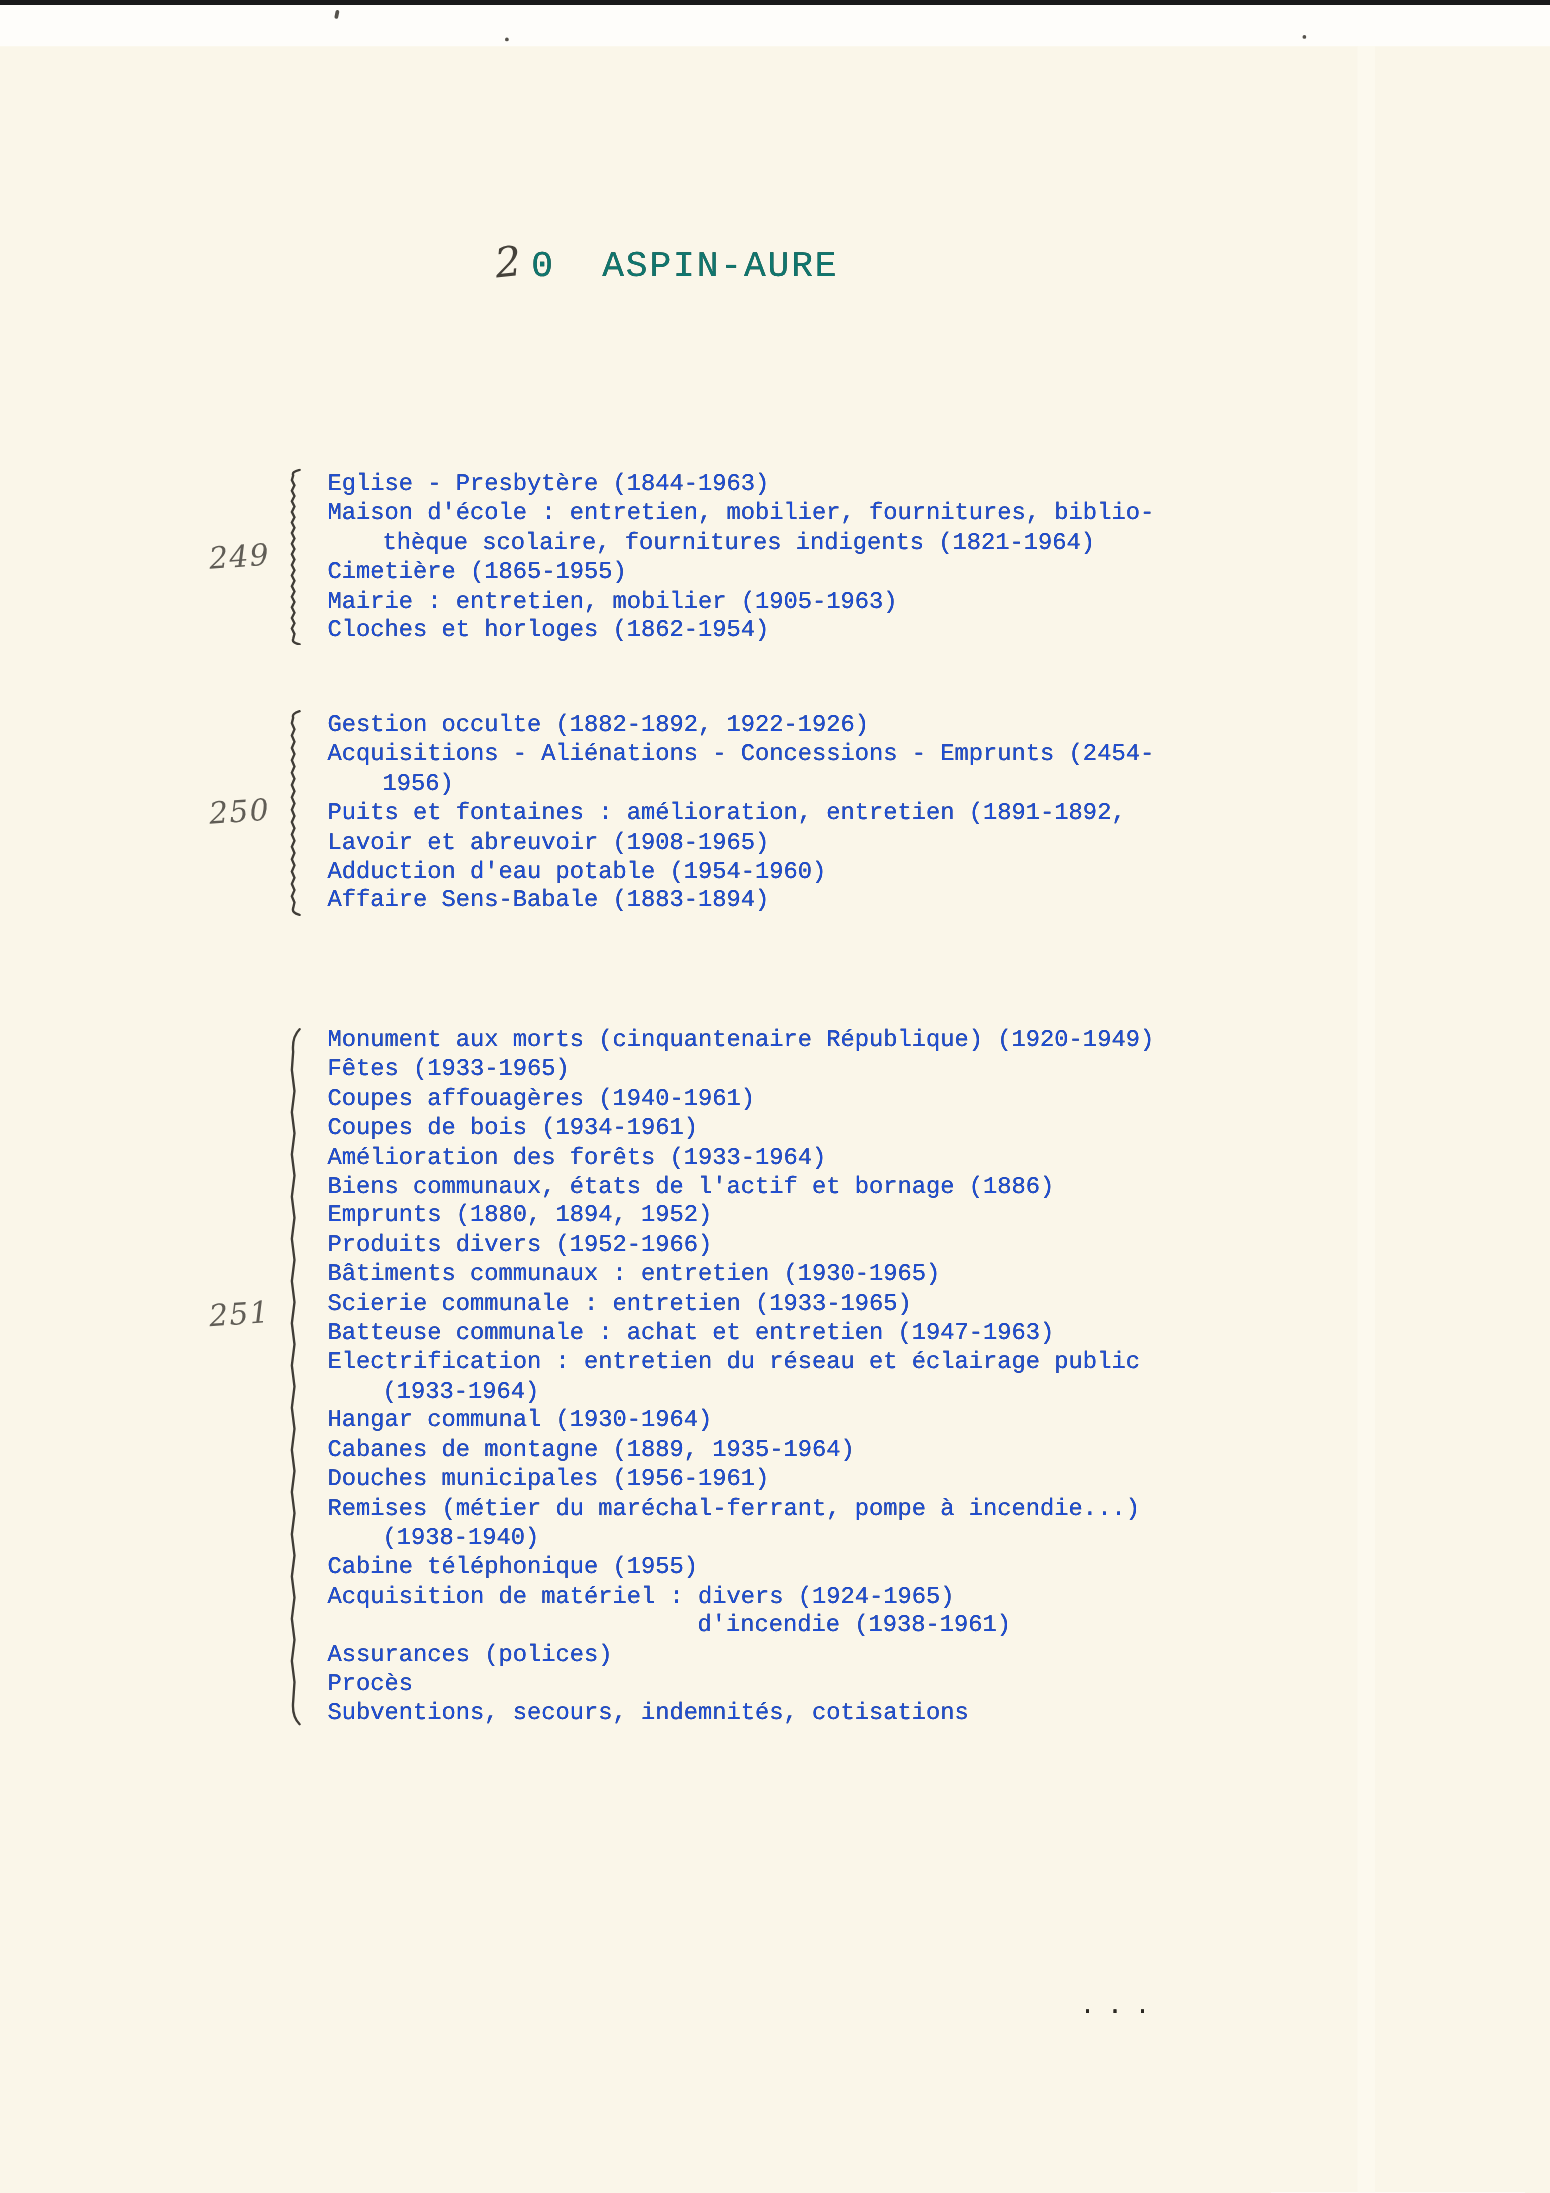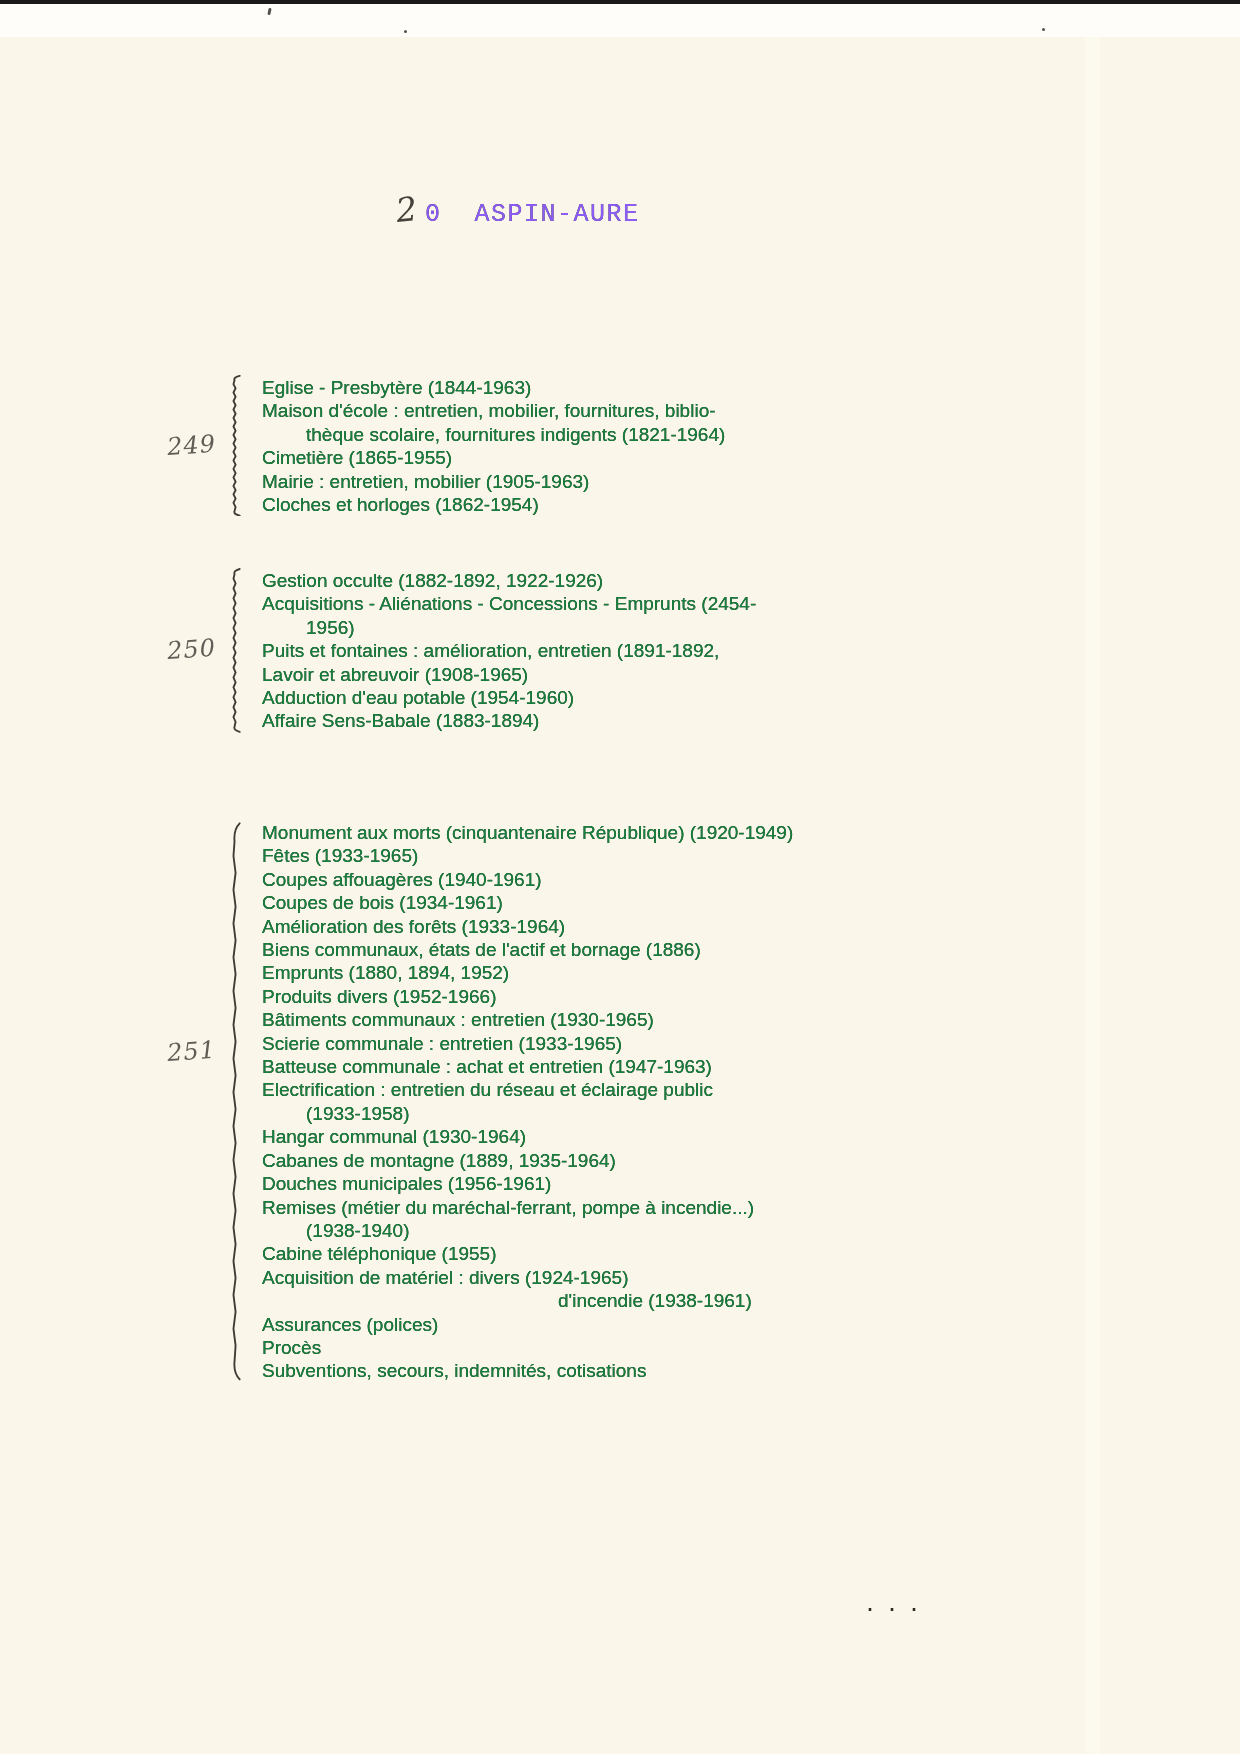--- a/index.html
+++ b/index.html
@@ -20,21 +20,21 @@
   .speck.s3{top:28px;left:1042px;width:3px;height:3px;}
 
   .doc-title{position:absolute;top:190px;left:396px;display:flex;align-items:baseline;}
   .doc-title .hand{
     display:inline-block;
     font-family:"DejaVu Serif",serif;font-style:italic;
     font-size:33px;color:#45423b;transform:rotate(-6deg);
   }
   .doc-title .typed{
     font-family:"Liberation Mono",monospace;
-    font-size:25px;letter-spacing:1.5px;color:#8b5cf6;
+    font-size:29px;letter-spacing:1.5px;color:#0f766e;
     white-space:pre;margin-left:8px;
     text-shadow:0 0 .5px #2b2822;
   }
 
   .group{position:absolute;left:150px;display:flex;align-items:stretch;}
   .group-1{top:375px;}
   .group-2{top:568px;}
   .group-3{top:820px;}
   .group .num{
     width:66px;text-align:right;
@@ -42,23 +42,23 @@
     font-size:24px;letter-spacing:1px;color:#605d56;
     transform:rotate(-4deg);
   }
   .group-1 .num,.group-2 .num{align-self:center;}
   .group-3 .num{align-self:flex-start;margin-top:218px;}
   .group .brace{width:14px;margin-left:12px;}
   .group .brace svg{display:block;width:100%;height:100%;}
   .group .entries{margin-left:20px;padding-top:1px;}
   .line{
     white-space:pre;
-    font-family:Liberation Sans, sans-serif;
+    font-family:Liberation Mono, monospace;
     font-size:19px;line-height:23.4px;
-    color:#15803d;
+    color:#1d4ed8;
     text-shadow:0 0 .4px #27241e;
   }
   .ind1{padding-left:44px;}
   .ind2{padding-left:296px;}
 
   .dots{
     position:absolute;top:1594px;left:864px;
     font-family:"Liberation Mono",monospace;
     font-size:20px;letter-spacing:10px;color:#2b2822;
     text-shadow:0 0 .5px #2b2822;
@@ -127,21 +127,21 @@
           <div class="line ind0">Coupes affouagères (1940-1961)</div>
           <div class="line ind0">Coupes de bois (1934-1961)</div>
           <div class="line ind0">Amélioration des forêts (1933-1964)</div>
           <div class="line ind0">Biens communaux, états de l'actif et bornage (1886)</div>
           <div class="line ind0">Emprunts (1880, 1894, 1952)</div>
           <div class="line ind0">Produits divers (1952-1966)</div>
           <div class="line ind0">Bâtiments communaux : entretien (1930-1965)</div>
           <div class="line ind0">Scierie communale : entretien (1933-1965)</div>
           <div class="line ind0">Batteuse communale : achat et entretien (1947-1963)</div>
           <div class="line ind0">Electrification : entretien du réseau et éclairage public</div>
-          <div class="line ind1">(1933-1958)</div>
+          <div class="line ind1">(1933-1964)</div>
           <div class="line ind0">Hangar communal (1930-1964)</div>
           <div class="line ind0">Cabanes de montagne (1889, 1935-1964)</div>
           <div class="line ind0">Douches municipales (1956-1961)</div>
           <div class="line ind0">Remises (métier du maréchal-ferrant, pompe à incendie...)</div>
           <div class="line ind1">(1938-1940)</div>
           <div class="line ind0">Cabine téléphonique (1955)</div>
           <div class="line ind0">Acquisition de matériel : divers (1924-1965)</div>
           <div class="line ind2">d'incendie (1938-1961)</div>
           <div class="line ind0">Assurances (polices)</div>
           <div class="line ind0">Procès</div>

